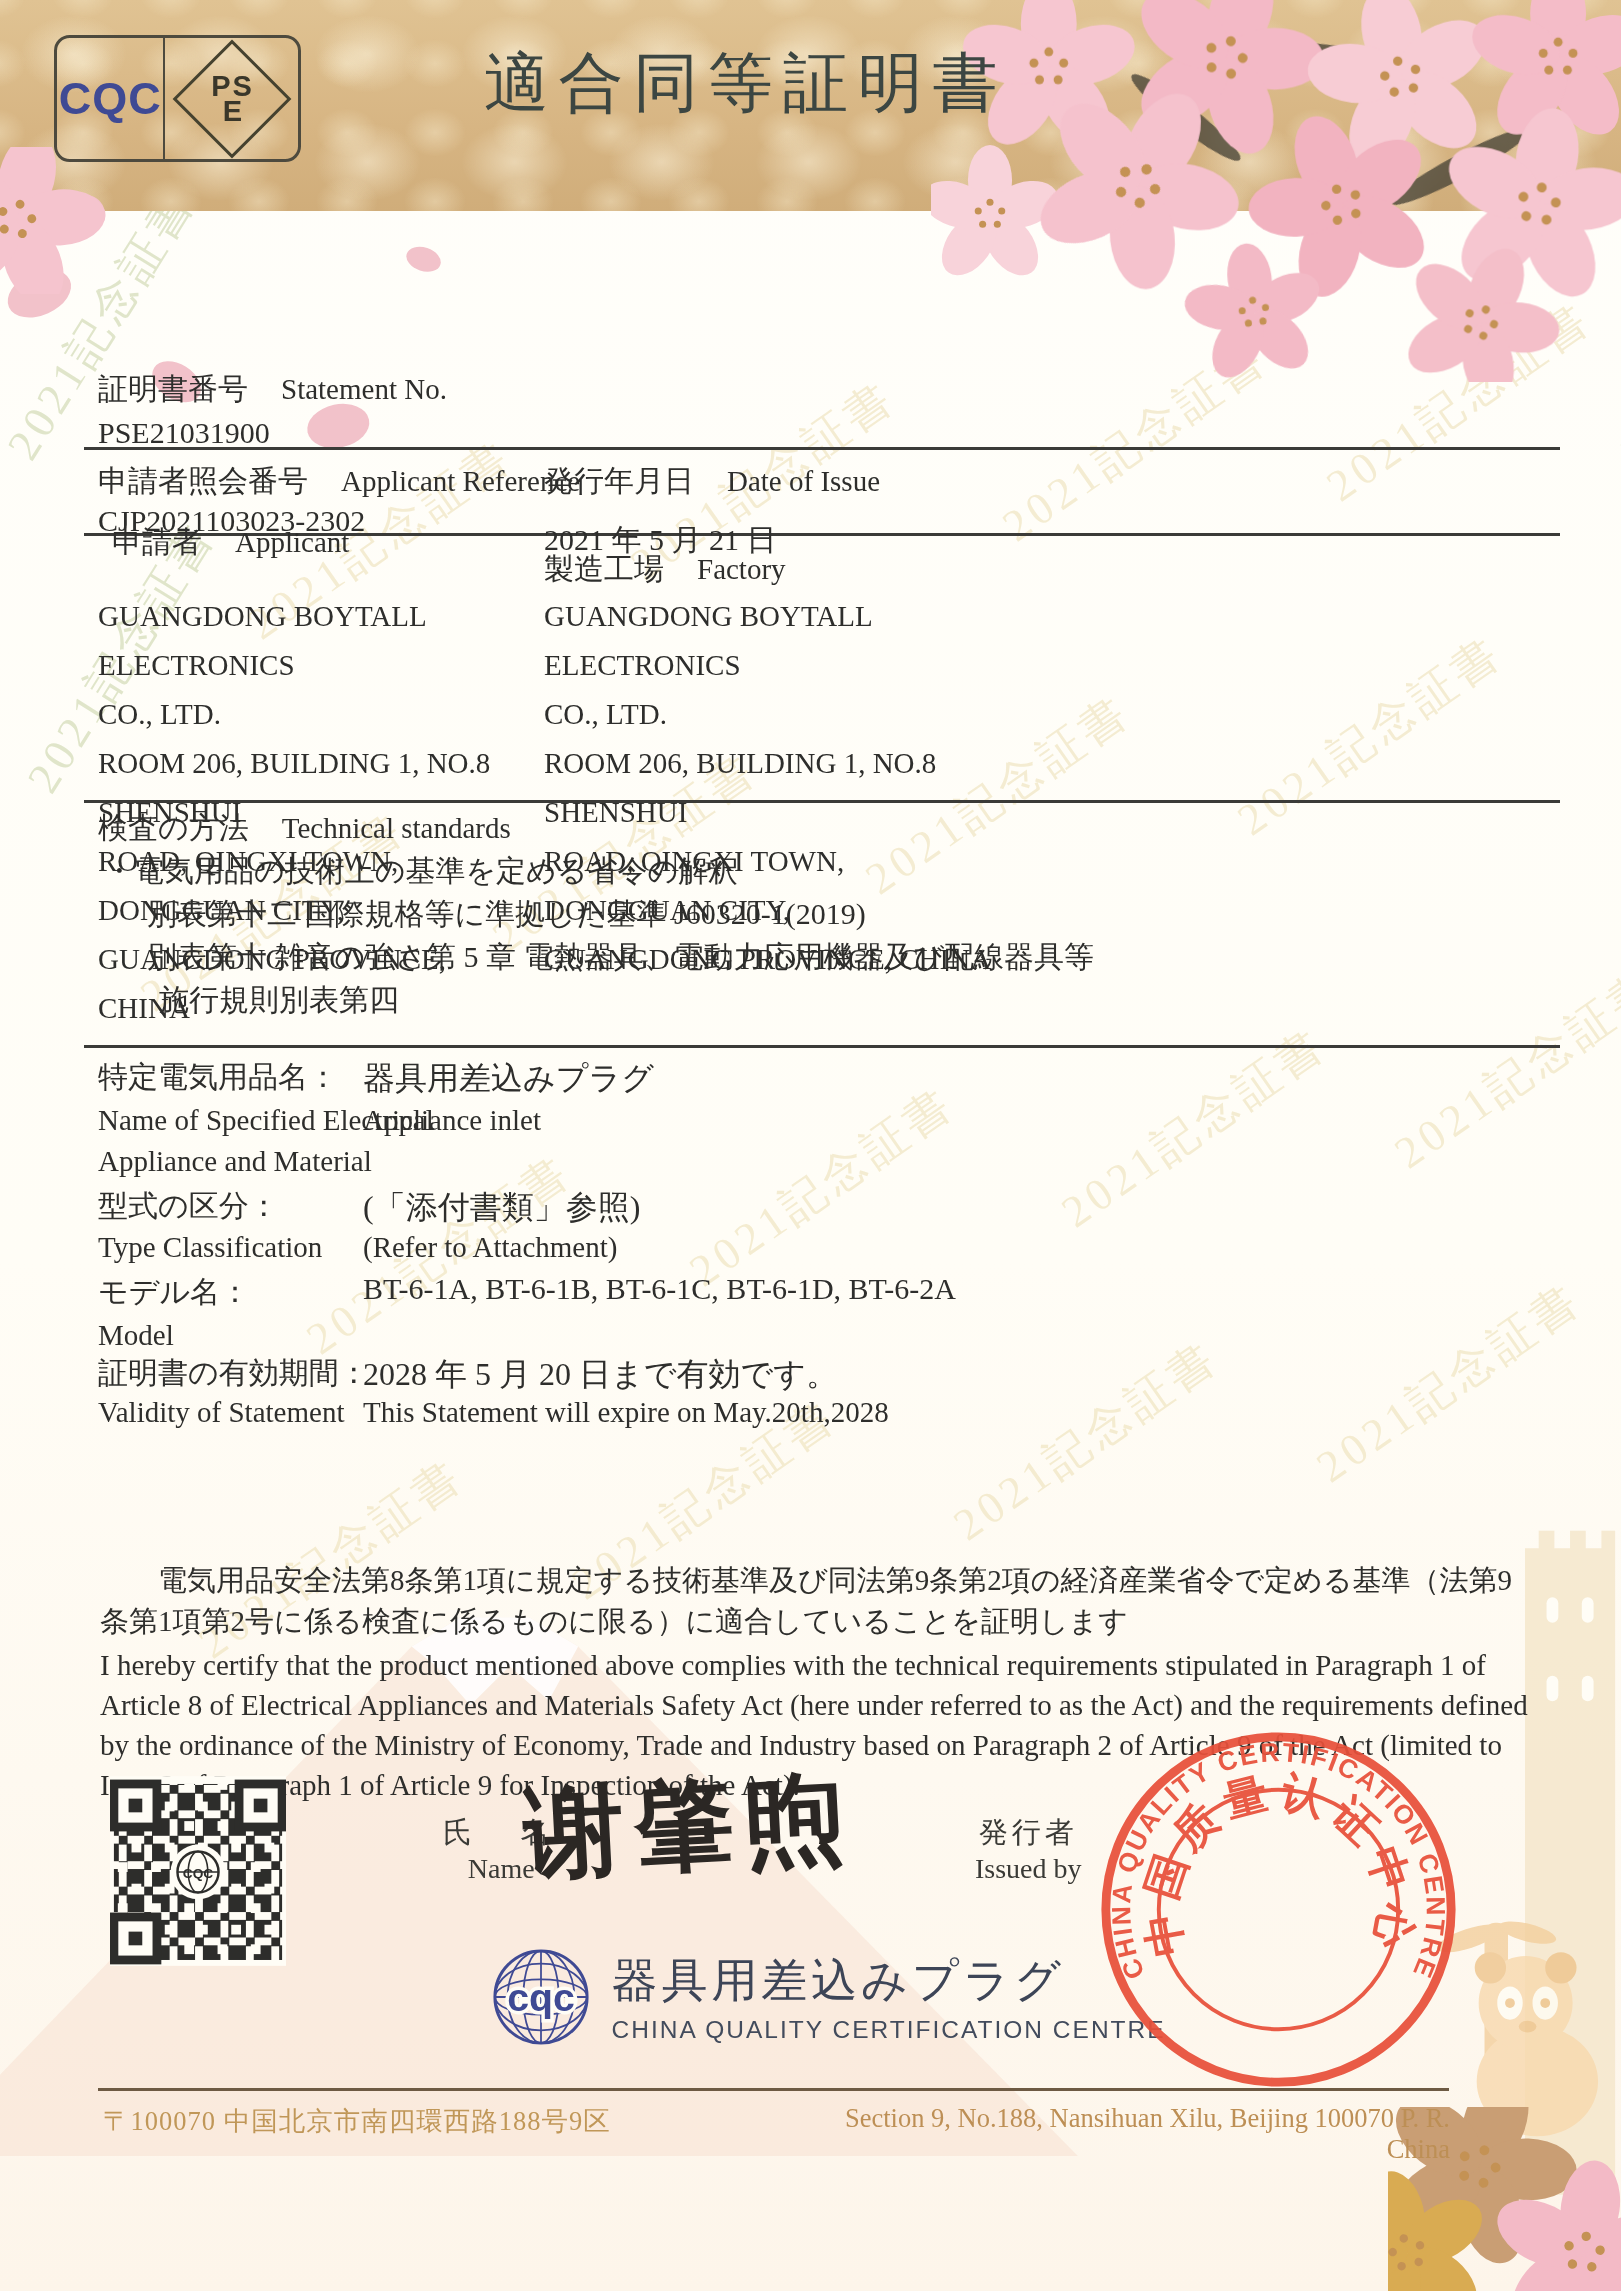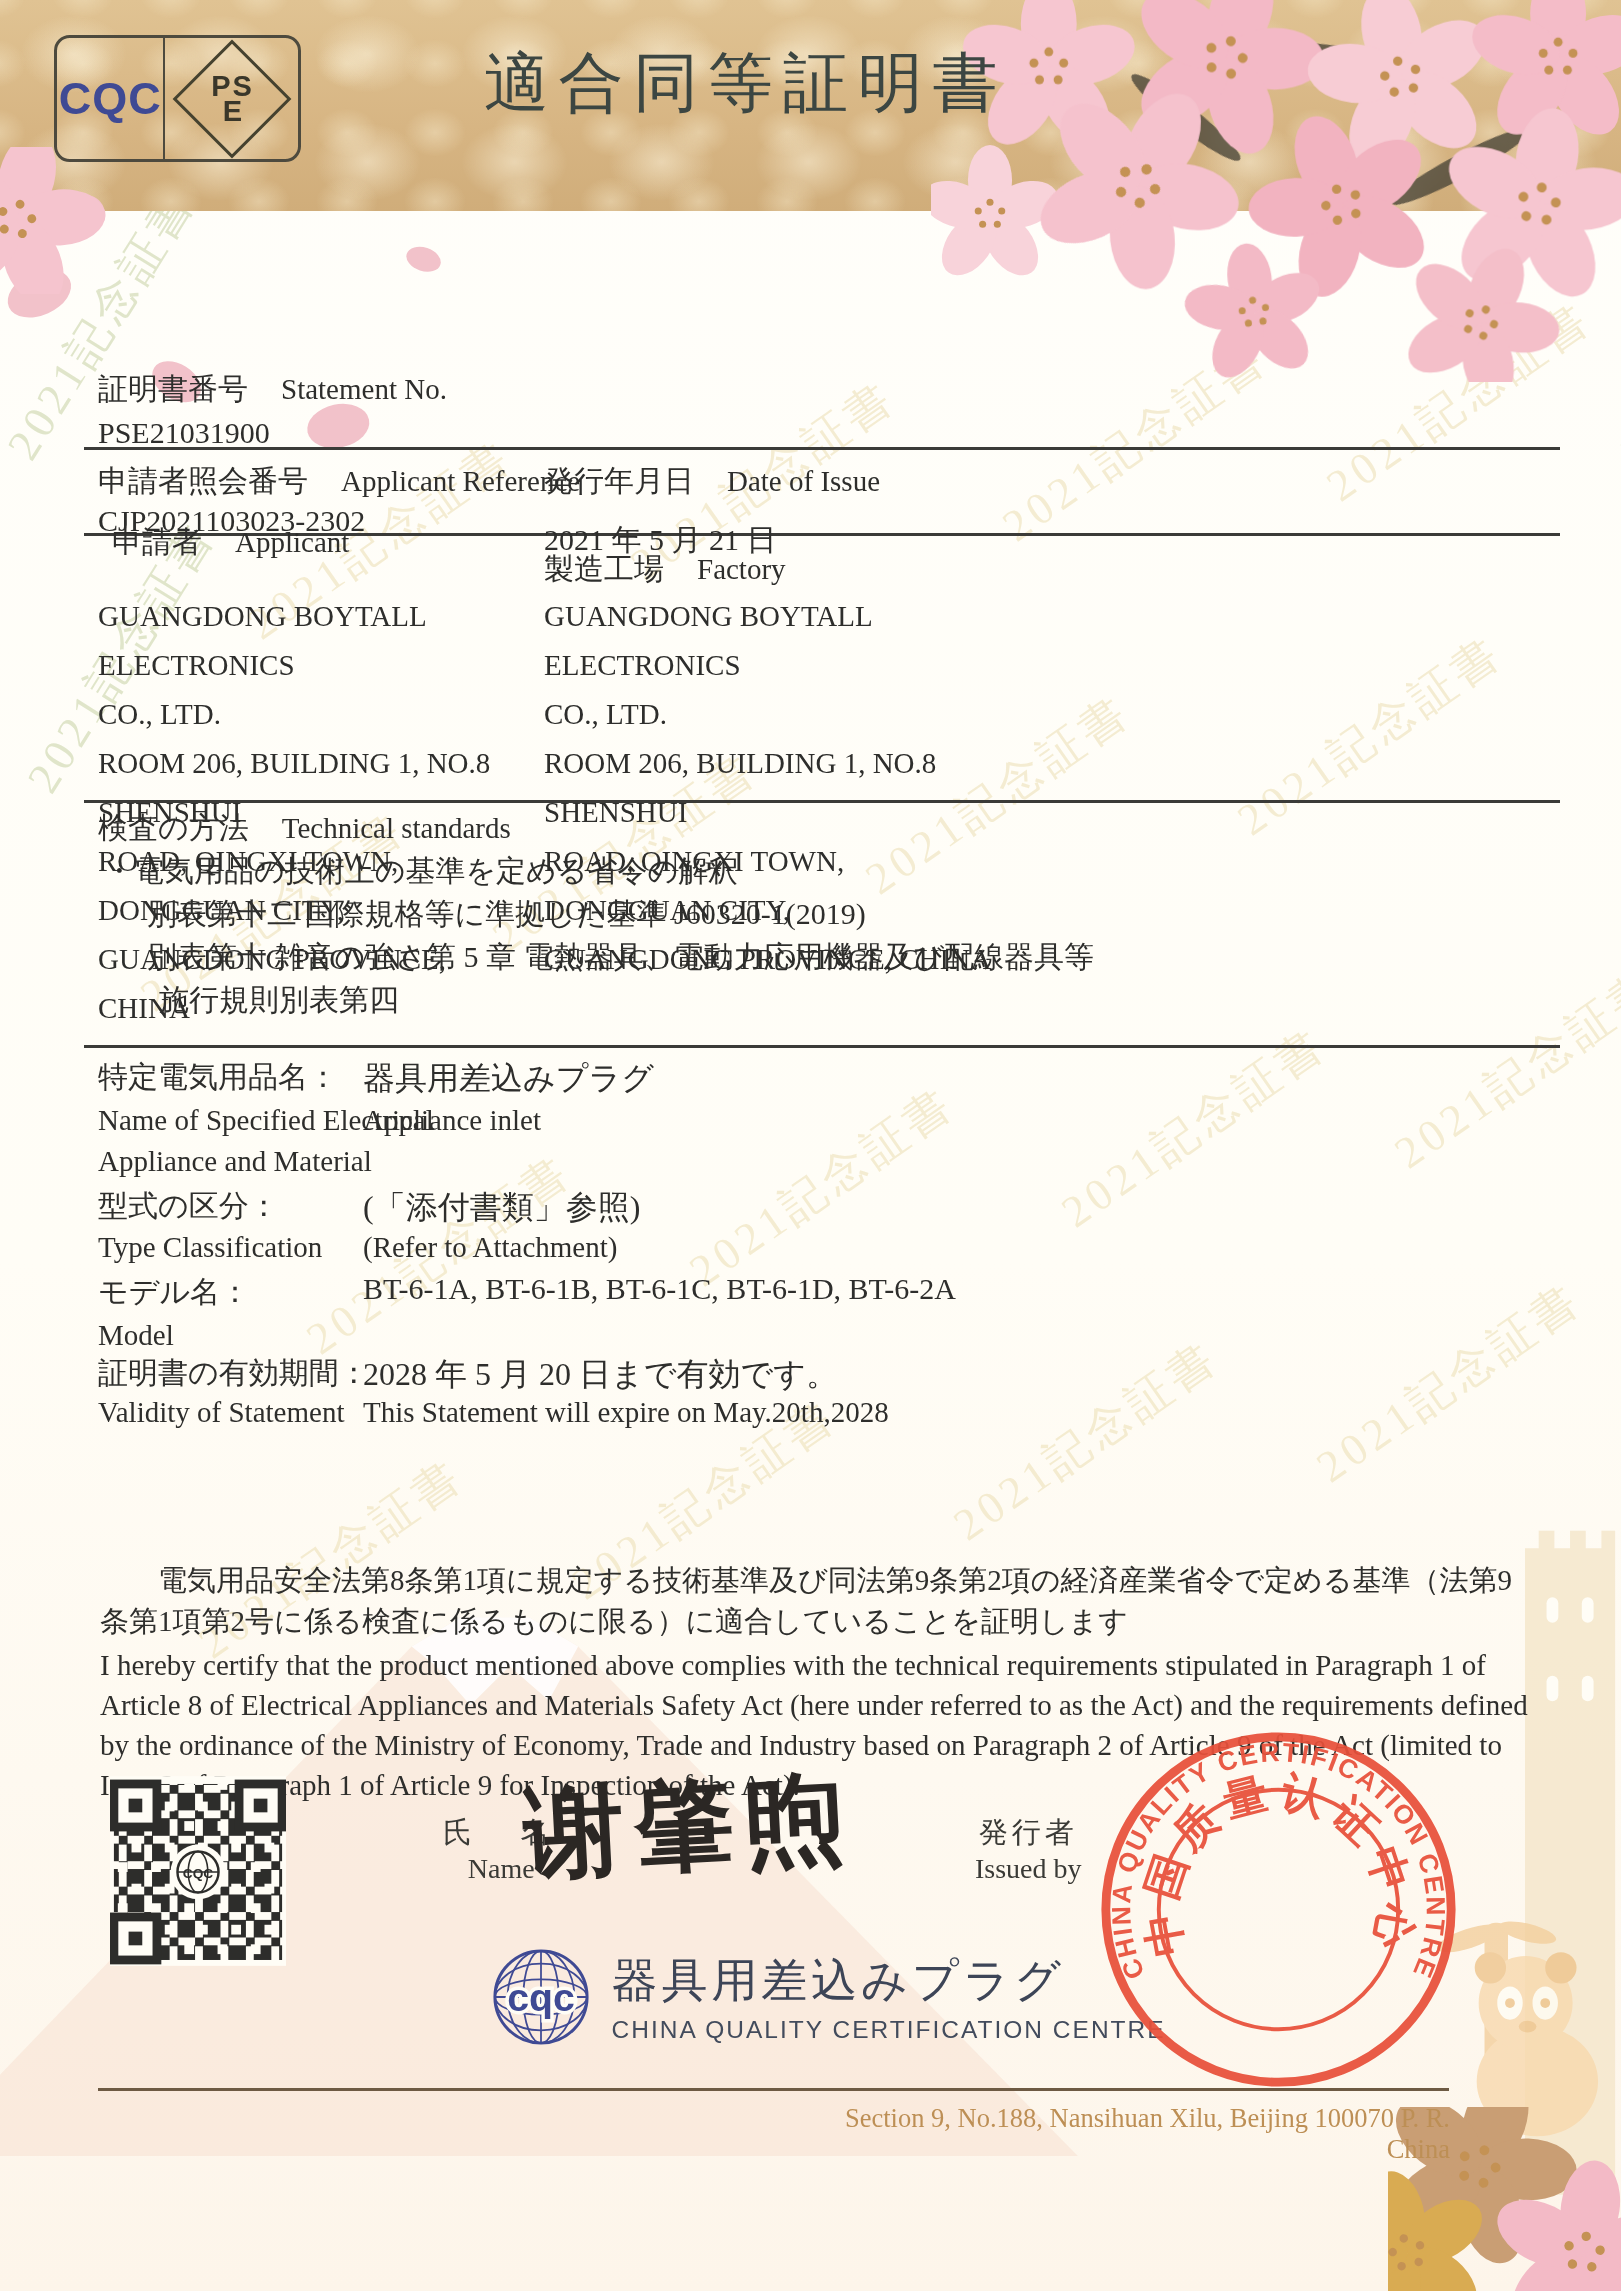--- a/index.html
+++ b/index.html
@@ -431,16 +431,17 @@
     <circle cx="186" cy="186" r="122" fill="none" stroke="#e8503a" stroke-width="4"></circle>
     <text font-size="27" letter-spacing="2" font-weight="600" fill="#e8503a" font-family="Liberation Sans, DejaVu Sans, sans-serif">
       <textPath href="#stampOuter" startOffset="50%" text-anchor="middle">CHINA  QUALITY  CERTIFICATION  CENTRE</textPath>
     </text>
     <text font-size="44" letter-spacing="8" font-weight="bold" fill="#e8503a">
       <textPath href="#stampInner" startOffset="50%" text-anchor="middle">中国质量认证中心</textPath>
     </text>
   </svg>
 
   <div class="footer-line"></div>
+  <div class="abs footer-cn">〒100070  中国北京市南四環西路188号9区</div>
   <div class="abs footer-en">Section 9, No.188, Nansihuan Xilu, Beijing 100070 P. R. China</div>
 
 </div>
 
 
 </body></html>

